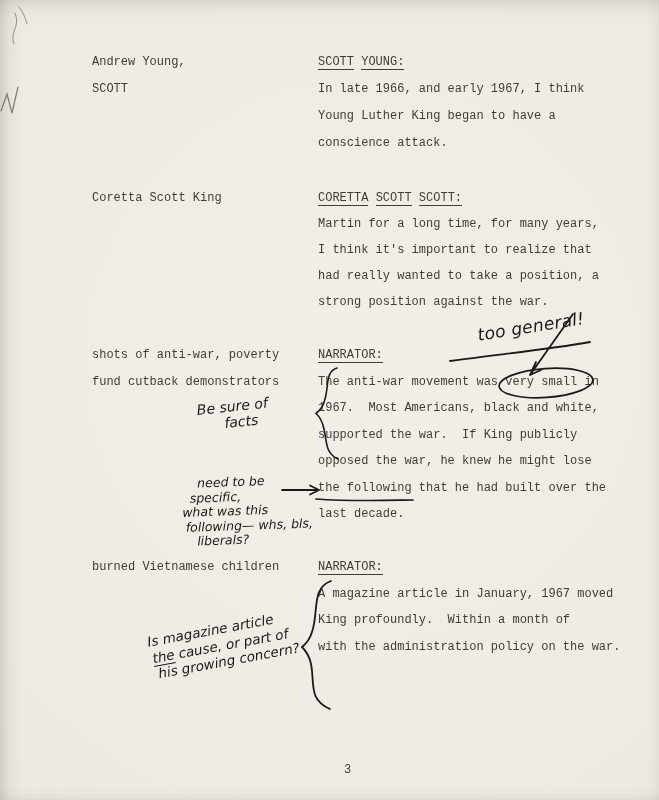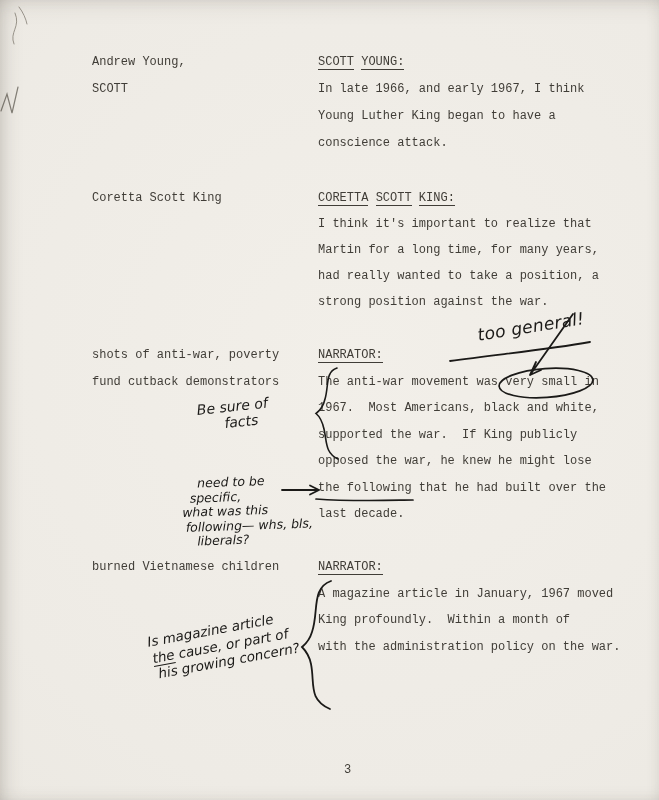--- a/index.html
+++ b/index.html
@@ -61,23 +61,23 @@
       <div class="line">Young Luther King began to have a</div>
       <div class="line">conscience attack.</div>
     </div>
   </div>
 
   <div class="section lh2" style="top:185px">
     <div class="col col-left">
       <div class="line">Coretta Scott King</div>
     </div>
     <div class="col col-right">
-      <div class="line speaker"><span>CORETTA</span> <span>SCOTT</span> <span>KING:</span></div>
+      <div class="line speaker"><span>CORETTA</span> <span>SCOTT</span> <span>SCOTT:</span></div>
+      <div class="line">Martin for a long time, for many years,</div>
       <div class="line">I think it's important to realize that</div>
-      <div class="line">Martin for a long time, for many years,</div>
       <div class="line">had really wanted to take a position, a</div>
       <div class="line">strong position against the war.</div>
     </div>
   </div>
 
   <div class="section lh3" style="top:342px">
     <div class="col col-left">
       <div class="line">shots of anti-war, poverty</div>
       <div class="line">fund cutback demonstrators</div>
     </div>

